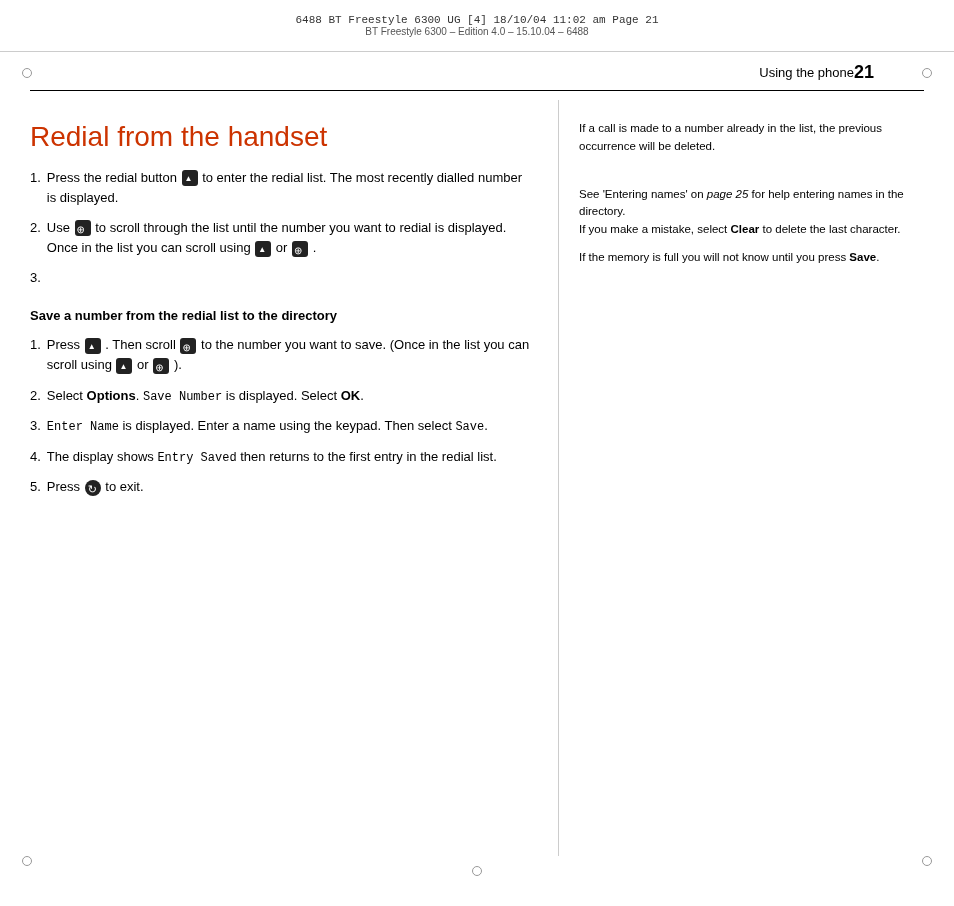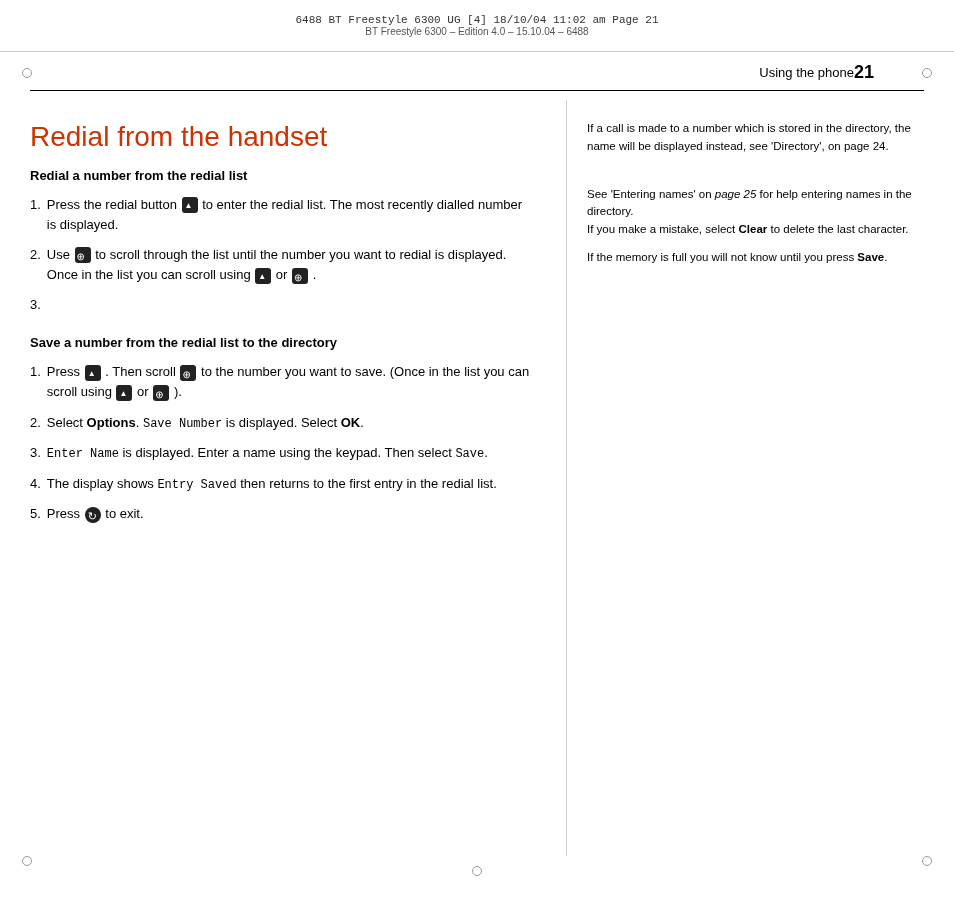--- a/index.html
+++ b/index.html
@@ -81,21 +81,21 @@
     }
 
     
     .content-area {
       position: absolute;
       top: 100px;
       left: 30px;
       right: 30px;
       bottom: 50px;
       display: flex;
-      gap: 16px;
+      gap: 8px;
     }
 
     
     .left-column {
       flex: 0 0 520px;
       padding-right: 20px;
       padding-top: 20px;
     }
 
     
@@ -257,21 +257,20 @@
 
 <div class="page-divider"></div>
 
 <div class="content-area">
 
   <div class="left-column">
 
     <h1 class="section-title">Redial from the handset</h1>
 
 
-    <p class="sub-heading">Redial a number from the redial list</p>
 
     <ol class="numbered-list">
       <li>
         <span class="list-num">1.</span>
         <span>
           Press the redial button
           <span class="icon-phone-up" title="redial button"></span>
           to enter the redial list. The most recently dialled number is displayed.
         </span>
       </li>
@@ -337,24 +336,24 @@
           <span class="icon-redial" title="exit"></span>
           to exit.
         </span>
       </li>
     </ol>
 
   </div>
 
   <div class="right-column">
 
-
     <div class="note-block">
-      <span>If a call is made to a number which is stored in the directory, the name will be displayed instead, see 'Directory', on page 24.</span>
+      <span>If a call is made to a number already in the list, the previous occurrence will be deleted.</span>
     </div>
+
 
     <div class="note-block">
       <p style="margin-bottom:0;">
         See 'Entering names' on <em>page 25</em> for help entering names in the directory.
       </p>
       <p style="margin-bottom:10px;">
         If you make a mistake, select <strong>Clear</strong> to delete the last character.
       </p>
       <p>
         If the memory is full you will not know until you press <strong>Save</strong>.

